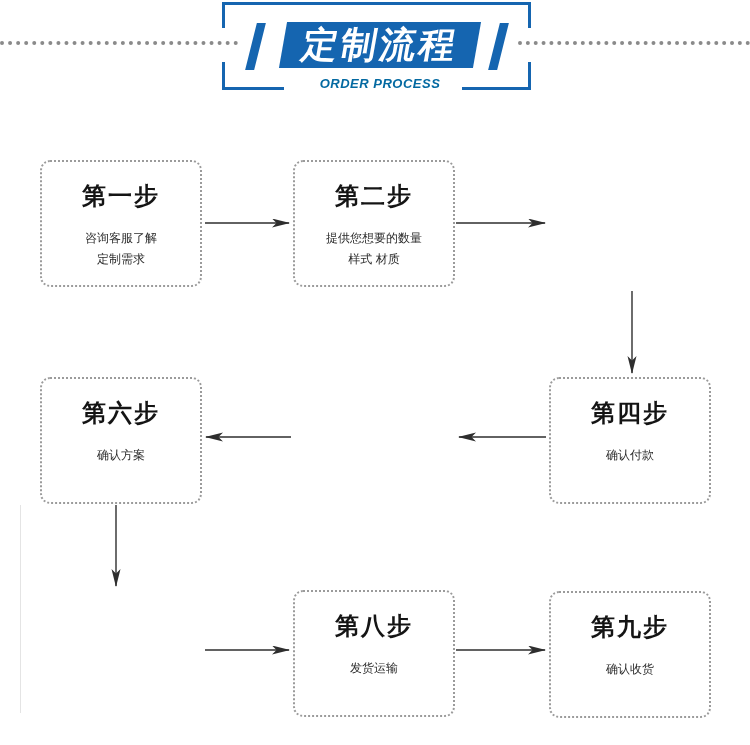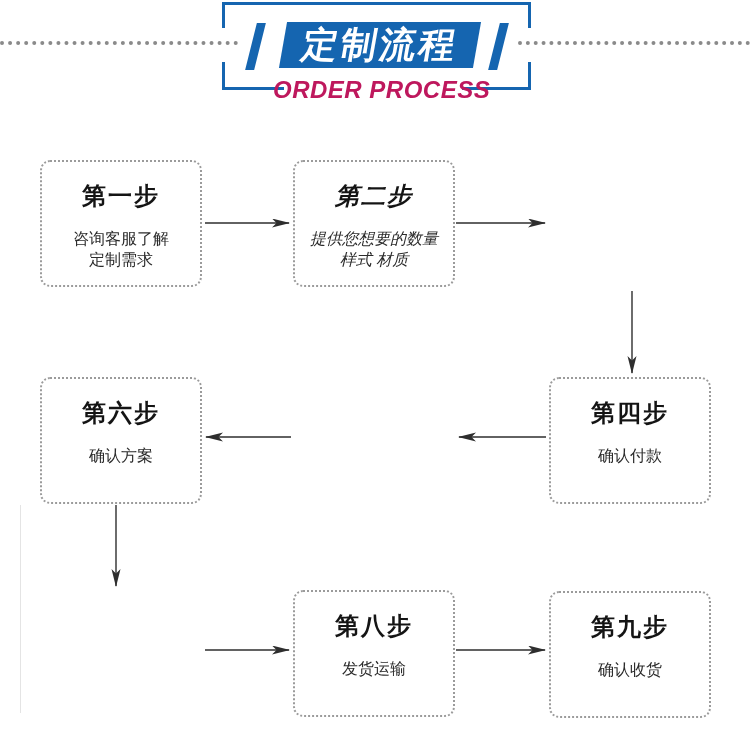--- a/index.html
+++ b/index.html
@@ -61,24 +61,24 @@
     transform: skewX(-14deg);
   }
   .slash-left  { left: 251px; }
   .slash-right { left: 494px; }
 
   .subtitle {
     position: absolute;
     left: 273px; top: 76px;
     width: 214px;
     text-align: center;
-    font-size: 24px;
+    font-size: 13px;
     font-style: italic;
     font-weight: 600;
-    color: #be185d;
+    color: #0369a1;
     letter-spacing: 0.5px;
     white-space: nowrap;
   }
 
   
   .step {
     position: absolute;
     width: 162px;
     height: 127px;
     box-sizing: border-box;
@@ -93,29 +93,29 @@
     margin-top: 20px;
     font-size: 24px;
     font-weight: bold;
     color: #141414;
     letter-spacing: 2px;
     line-height: 28px;
     white-space: nowrap;
   }
   .step-desc {
     margin-top: 18px;
-    font-size: 16px;
+    font-size: 12px;
     color: #2b2b2b;
     text-align: center;
     line-height: 21px;
   }
   .desc-line { display: block; white-space: nowrap; }
 
   #s1 { left: 40px;  top: 160px; align-items: center; }
-  #s2 { left: 293px; top: 160px; font-style: italic; }
+  #s2 { left: 293px; top: 160px; }
   #s3 { left: 549px; top: 161px; }
   #s6 { left: 40px;  top: 377px; }
   #s5 { left: 293px; top: 377px; }
   #s4 { left: 549px; top: 377px; }
   #s7 { left: 40px;  top: 590px; }
   #s8 { left: 293px; top: 590px; }
   #s9 { left: 549px; top: 591px; }
 
   
   .arrows {

